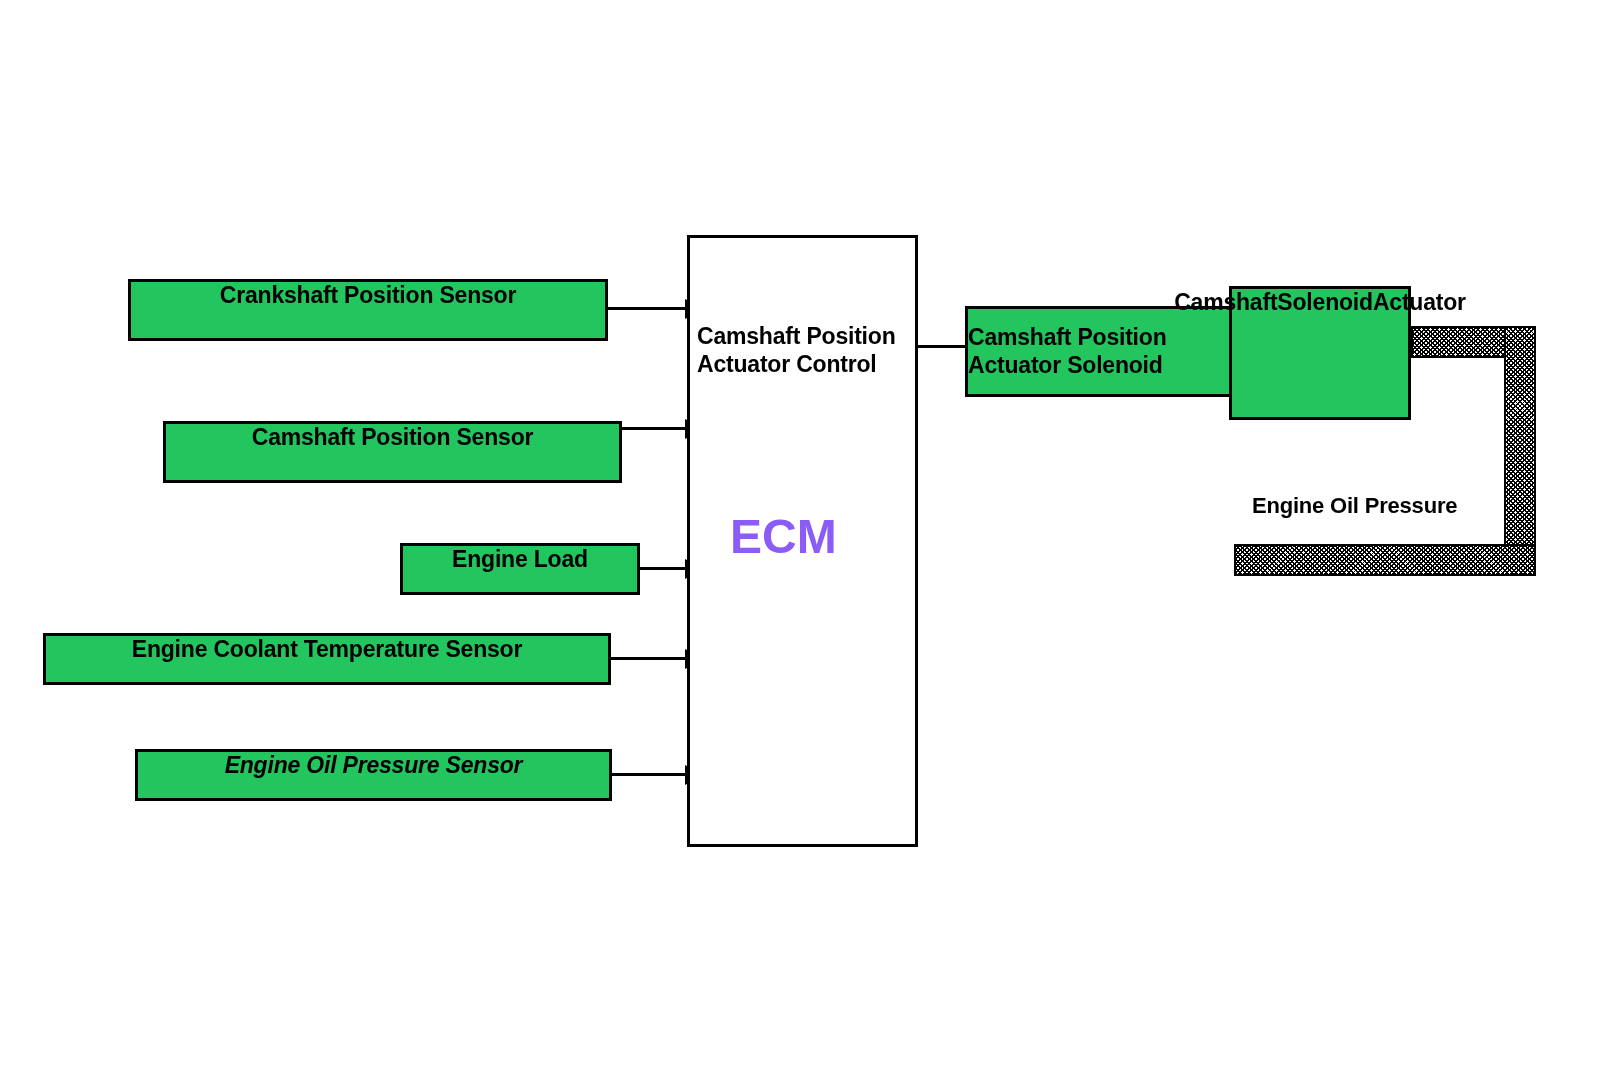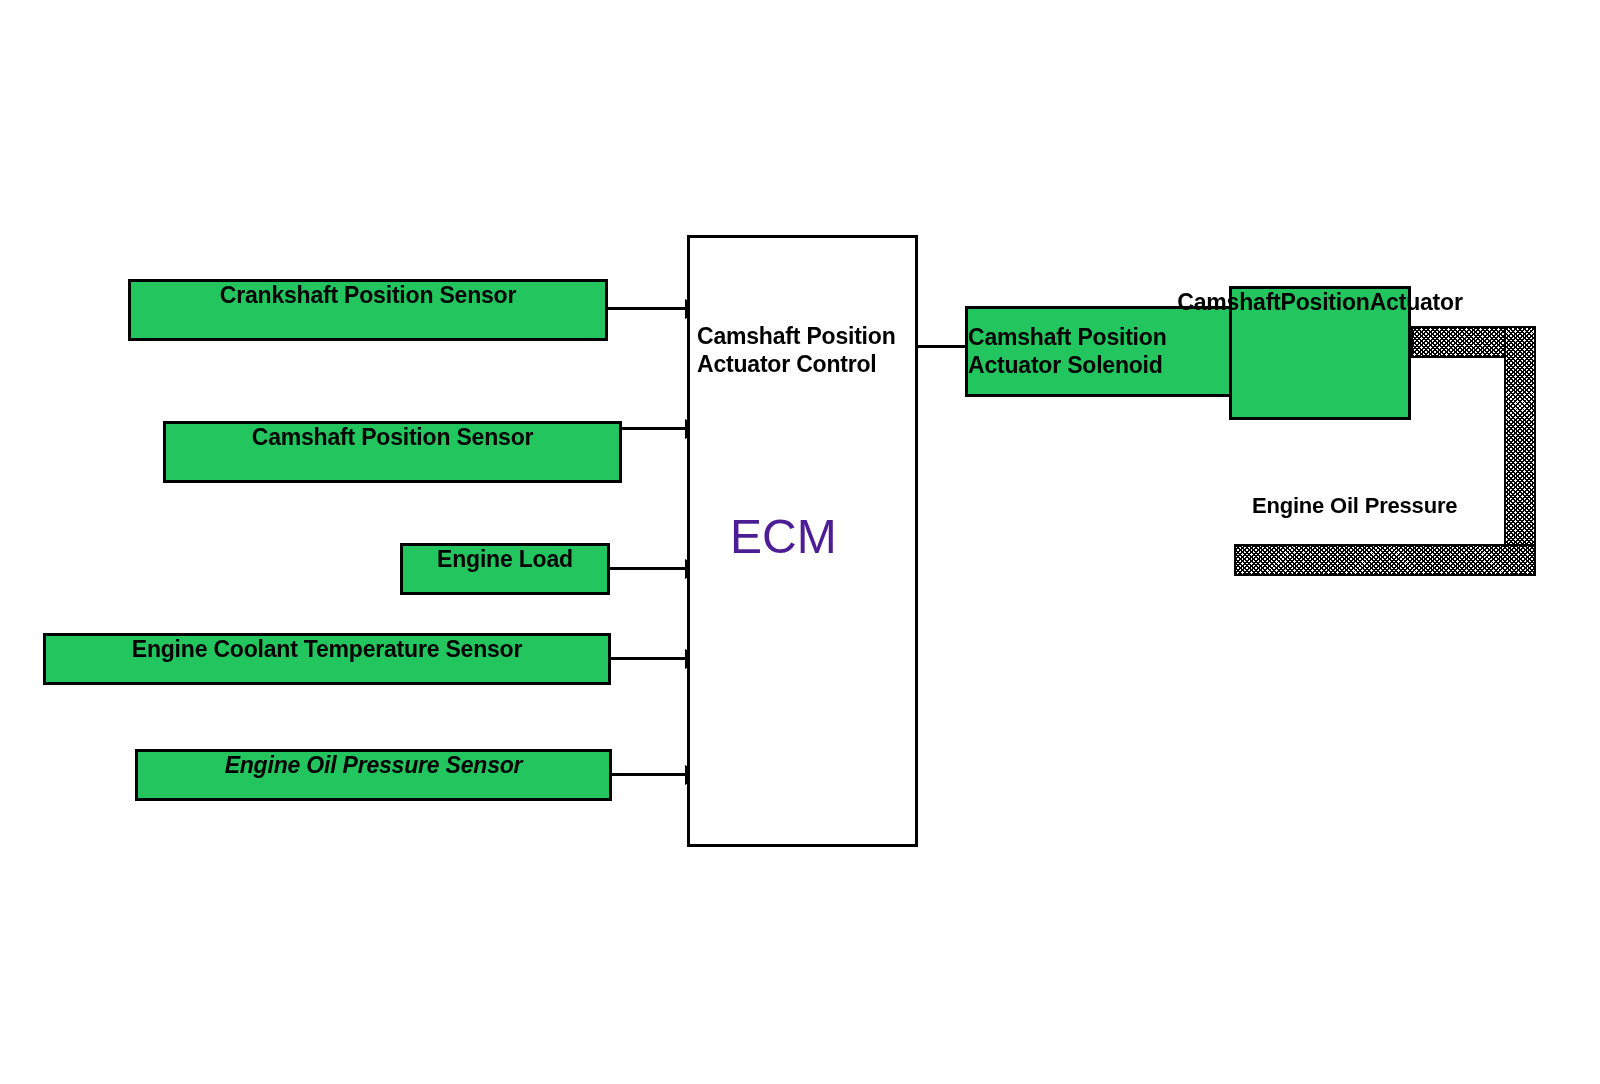--- a/index.html
+++ b/index.html
@@ -46,22 +46,22 @@
     font-weight: bold;
     color: #000000;
     line-height: 1.22;
     letter-spacing: -0.2px;
     white-space: nowrap;
     z-index: 6;
   }
   .ecm-label-main {
     position: absolute;
     font-size: 48px;
-    font-weight: normal;
-    color: #4c1d95;
+    font-weight: bold;
+    color: #8b5cf6;
     letter-spacing: 0px;
     white-space: nowrap;
     z-index: 6;
   }
   .free-label {
     position: absolute;
     font-size: 22px;
     font-weight: bold;
     color: #000000;
     white-space: nowrap;
@@ -115,21 +115,21 @@
     <span class="head"></span>
   </div>
 
   <div class="box" style="left:163px; top:398px; width:459px; height:62px;margin-top:23px;">
     <span>Camshaft Position Sensor</span>
   </div>
   <div class="conn" style="left:622px; top:427px; width:81px;">
     <span class="head"></span>
   </div>
 
-  <div class="box" style="left:400px; top:543px; width:210px; height:52px;">
+  <div class="box" style="left:400px; top:543px; width:240px; height:52px;">
     <span>Engine Load</span>
   </div>
   <div class="conn" style="left:610px; top:567px; width:93px;">
     <span class="head"></span>
   </div>
 
   <div class="box" style="left:43px; top:633px; width:568px; height:52px;">
     <span>Engine Coolant Temperature Sensor</span>
   </div>
   <div class="conn" style="left:611px; top:657px; width:92px;">
@@ -154,21 +154,21 @@
     <span class="head"></span>
   </div>
 
   <div class="box" style="left:965px; top:306px; width:293px; height:91px; flex-direction:column;">
     <span>Camshaft Position</span>
     <span>Actuator Solenoid</span>
   </div>
 
   <div class="box" style="left:1229px; top:262px; width:182px; height:134px; flex-direction:row; z-index:7;margin-top:24px;">
     <span>Camshaft</span>
-    <span>Position</span>
+    <span>Solenoid</span>
     <span>Actuator</span>
   </div>
 
 
   <div class="duct" style="left:1411px; top:326px; width:125px; height:32px;"></div>
   <div class="duct" style="left:1504px; top:326px; width:32px; height:250px;"></div>
   <div class="duct" style="left:1234px; top:544px; width:302px; height:32px;"></div>
 
   <div class="duct-cover" style="left:1413px; top:328px; width:91px; height:0px;"></div>
 

